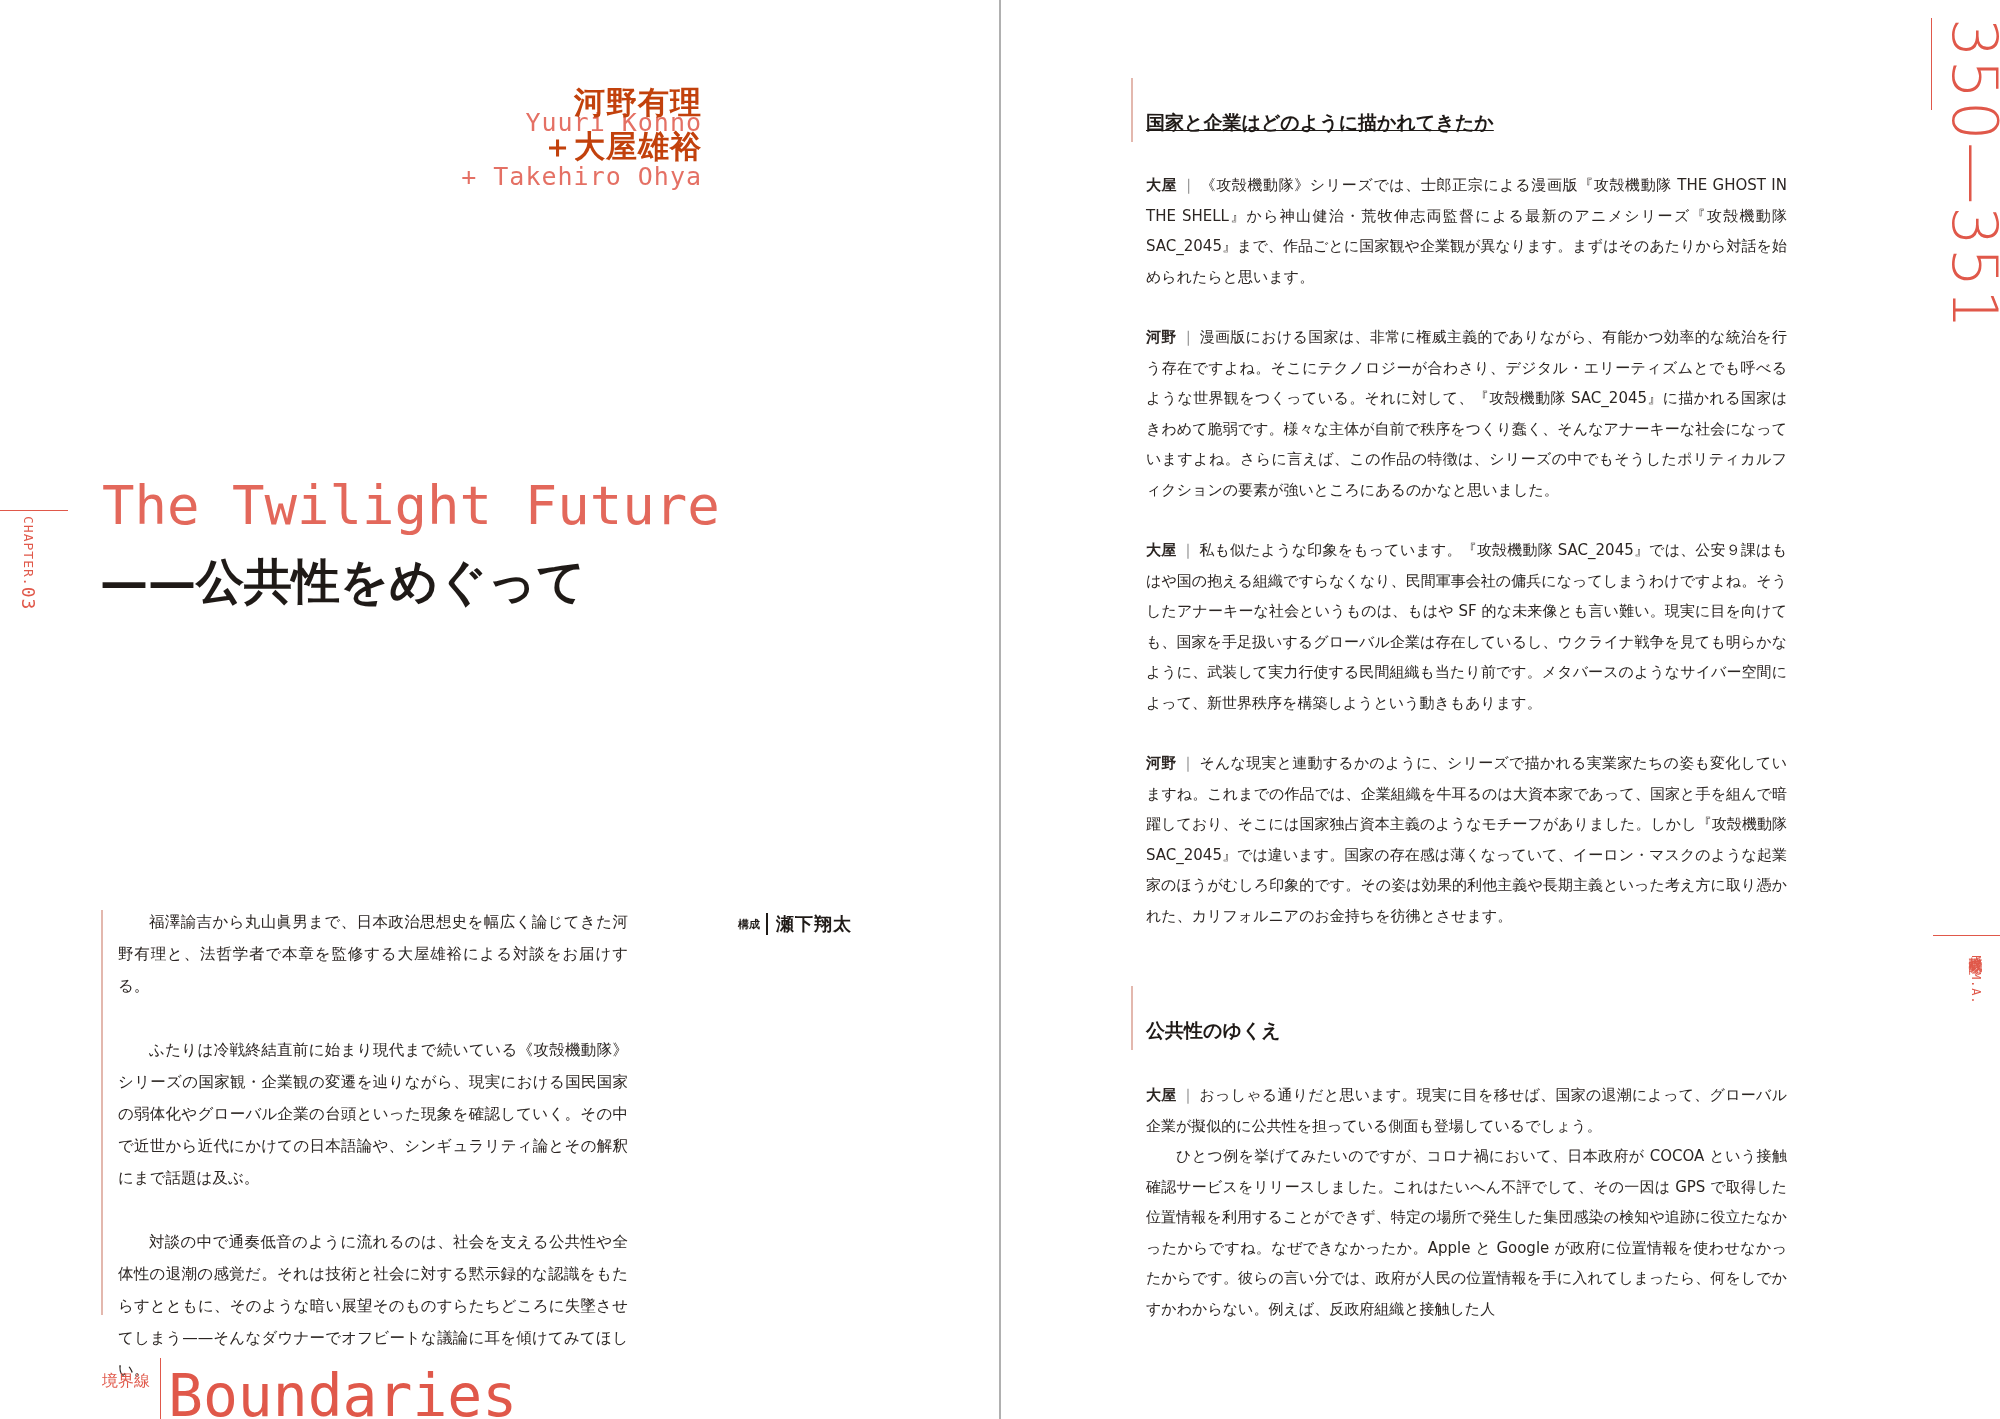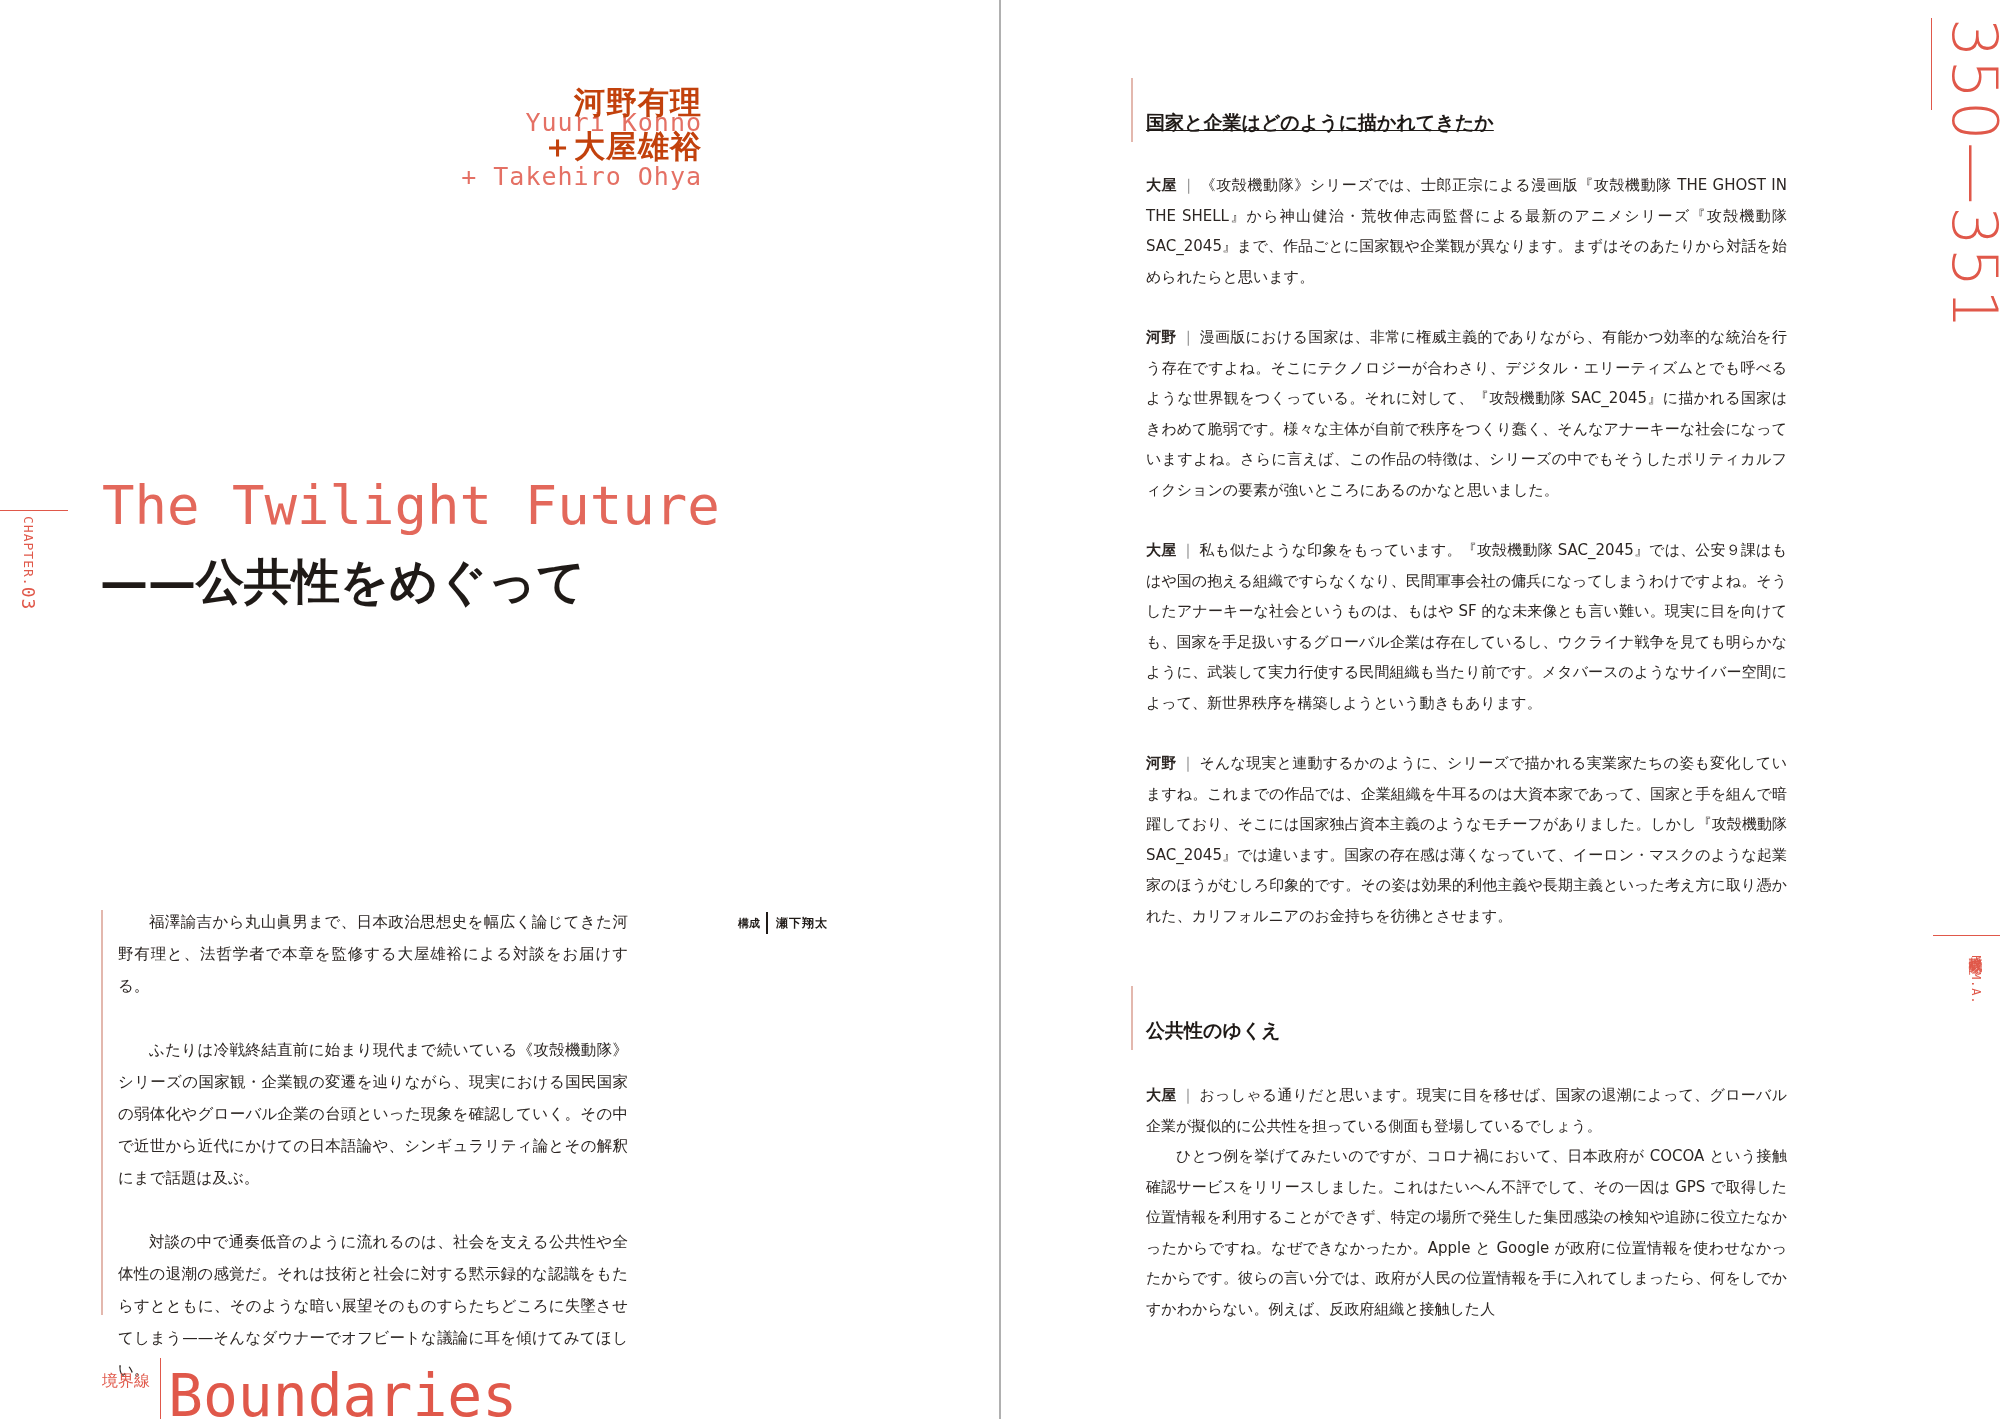--- a/index.html
+++ b/index.html
@@ -54,21 +54,21 @@
     font-family: "DejaVu Serif", serif; white-space: nowrap; color: #1f1a17;
   }
 
   
   .lead-rule { position: absolute; left: 101px; top: 910px; width: 2px; height: 405px; background: #e3b8ae; }
   .lead { position: absolute; left: 118px; top: 906px; width: 510px; font-size: 15.5px; line-height: 32px; color: #2b2522; }
   .lead p { margin: 0 0 32px 0; text-indent: 2em; text-align: justify; }
   .credit { position: absolute; left: 738px; top: 912px; white-space: nowrap; display: flex; align-items: center; }
   .credit .k { font-size: 11px; font-weight: bold; margin-right: 6px; }
   .credit .bar { width: 2px; height: 22px; background: #1f1a17; margin-right: 8px; }
-  .credit .v { font-size: 12px; font-weight: bold; letter-spacing: 1px; }
+  .credit .v { font-size: 18px; font-weight: bold; letter-spacing: 1px; }
 
   
   .footer-jp { position: absolute; left: 102px; top: 1371px; font-size: 16px; color: #e0584a; }
   .footer-rule { position: absolute; left: 160px; top: 1358px; width: 1px; height: 61px; background: #e0584a; }
   .footer-en {
     position: absolute; left: 168px; top: 1362px; font-size: 58px; color: #e0584a;
     font-family: "DejaVu Sans Mono", monospace; font-weight: 200; white-space: nowrap;
   }
 
   

